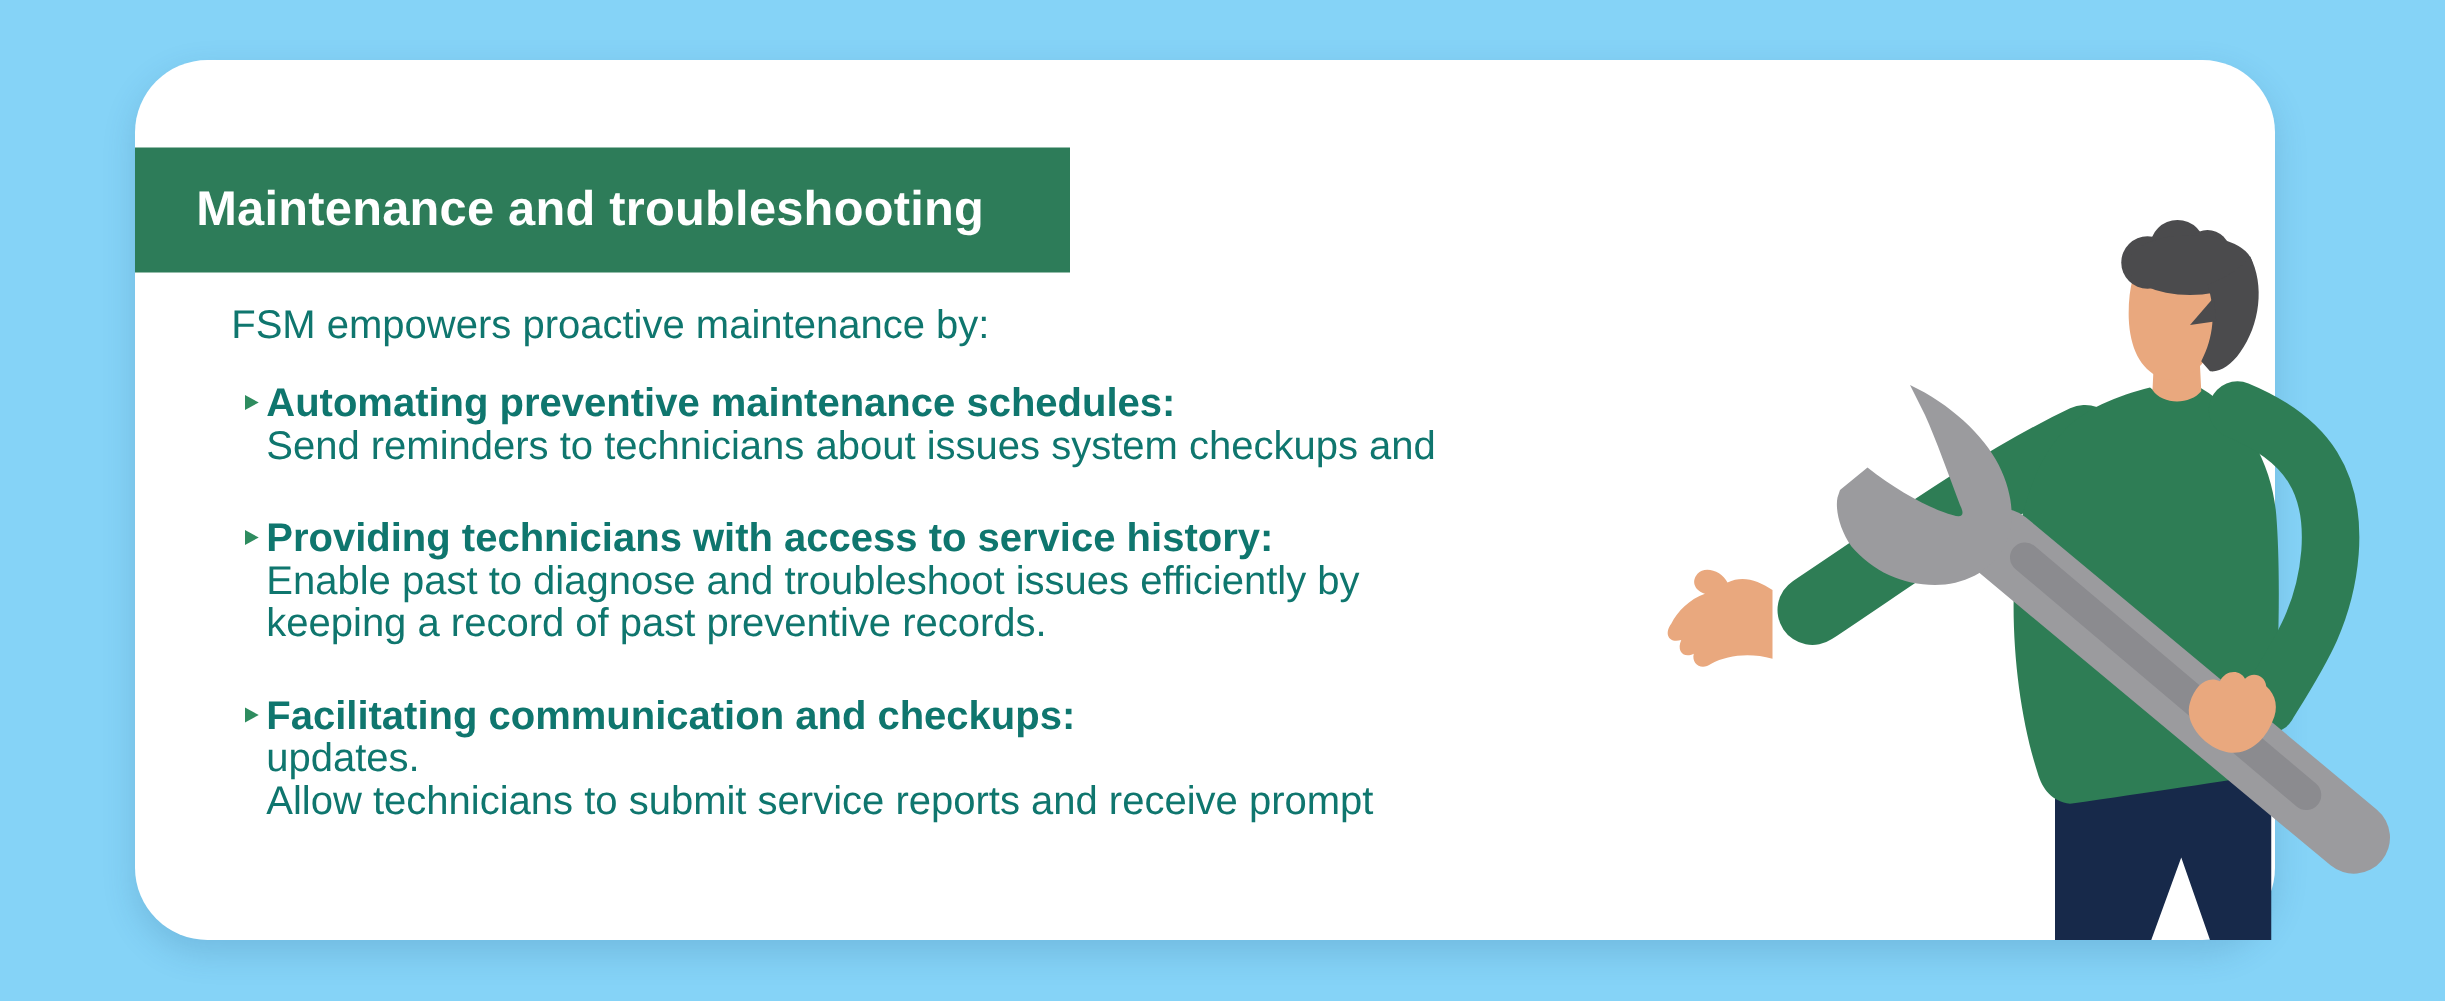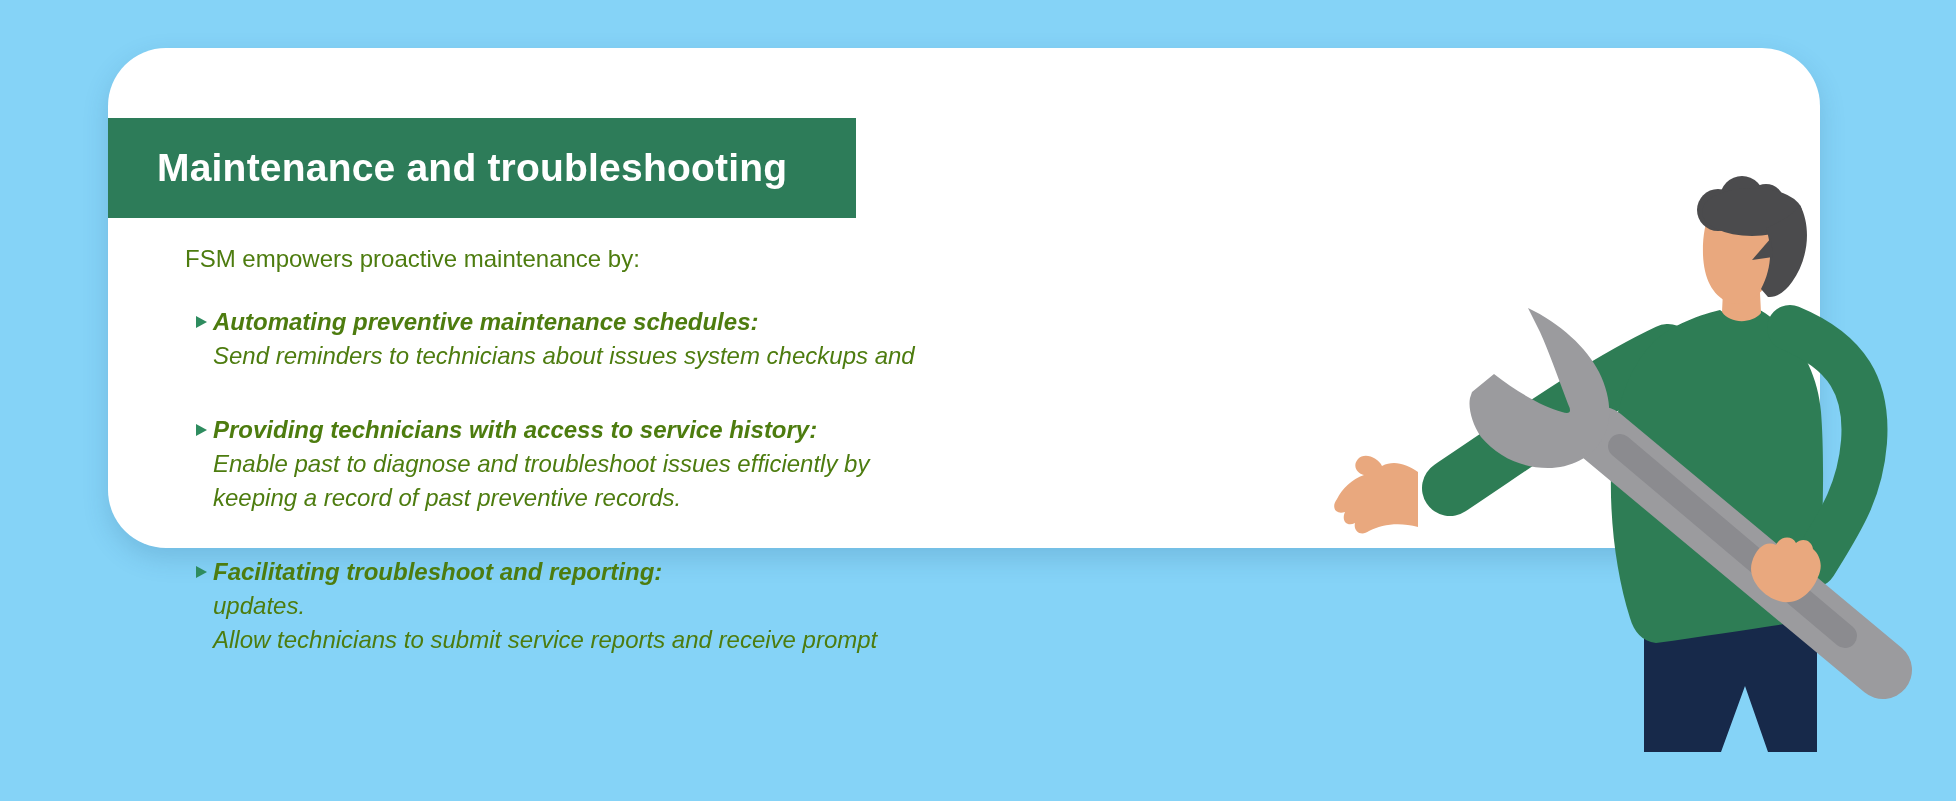--- a/index.html
+++ b/index.html
@@ -4,40 +4,40 @@
 <title>Maintenance and troubleshooting</title>
 <style>
   html,body{margin:0;padding:0;}
   body{
     width:1956px;height:801px;overflow:hidden;position:relative;
     background:#85d3f7;
     font-family:"Liberation Sans", sans-serif;
     -webkit-font-smoothing:antialiased;
   }
   .card{
-    position:absolute;left:108px;top:48px;width:1712px;height:500px;
+    position:absolute;left:108px;top:48px;width:1712px;height:704px;
     background:#ffffff;border-radius:58px;
     box-shadow:0 10px 26px rgba(30,80,120,0.18);
   }
   .banner{
     position:absolute;left:0;top:70px;width:748px;height:100px;
     background:#2d7c59;
     display:flex;align-items:center;
   }
   .banner h1{
     margin:0;padding:0 0 0 49px;
     font-size:39px;font-weight:bold;color:#ffffff;letter-spacing:0.2px;
     white-space:nowrap;
   }
   .content{
     position:absolute;left:77px;top:194px;width:980px;
-    color:#4d7c0f;font-size:24px;line-height:34px;
+    color:#0f766e;font-size:32px;line-height:34px;
   }
   .intro{margin:0;}
-  .bullet{position:relative;margin:29px 0 0 28px;font-style:italic;}
+  .bullet{position:relative;margin:29px 0 0 28px;}
   .bullet + .bullet{margin-top:40px;}
   .b-title{font-weight:bold;white-space:nowrap;}
   .b-line{white-space:nowrap;}
   .tri{
     position:absolute;left:-17px;top:11px;width:0;height:0;
     border-left:11px solid #2e8c5f;
     border-top:6.5px solid transparent;
     border-bottom:6.5px solid transparent;
   }
   .illo{position:absolute;left:1300px;top:160px;}
@@ -61,21 +61,21 @@
 
     <div class="bullet">
       <span class="tri"></span>
       <div class="b-title">Providing technicians with access to service history:</div>
       <div class="b-line">Enable past to diagnose and troubleshoot issues efficiently by</div>
       <div class="b-line">keeping a record of past preventive records.</div>
     </div>
 
     <div class="bullet">
       <span class="tri"></span>
-      <div class="b-title">Facilitating troubleshoot and reporting:</div>
+      <div class="b-title">Facilitating communication and checkups:</div>
       <div class="b-line">updates.</div>
       <div class="b-line">Allow technicians to submit service reports and receive prompt</div>
     </div>
   </div>
 </div>
 
 <svg class="illo" width="620" height="592" viewBox="0 0 620 592" xmlns="http://www.w3.org/2000/svg">
 
   <path d="M368,192 C300,224 225,278 150,328" fill="none" stroke="#2e7d55" stroke-width="56" stroke-linecap="round"></path>
 

